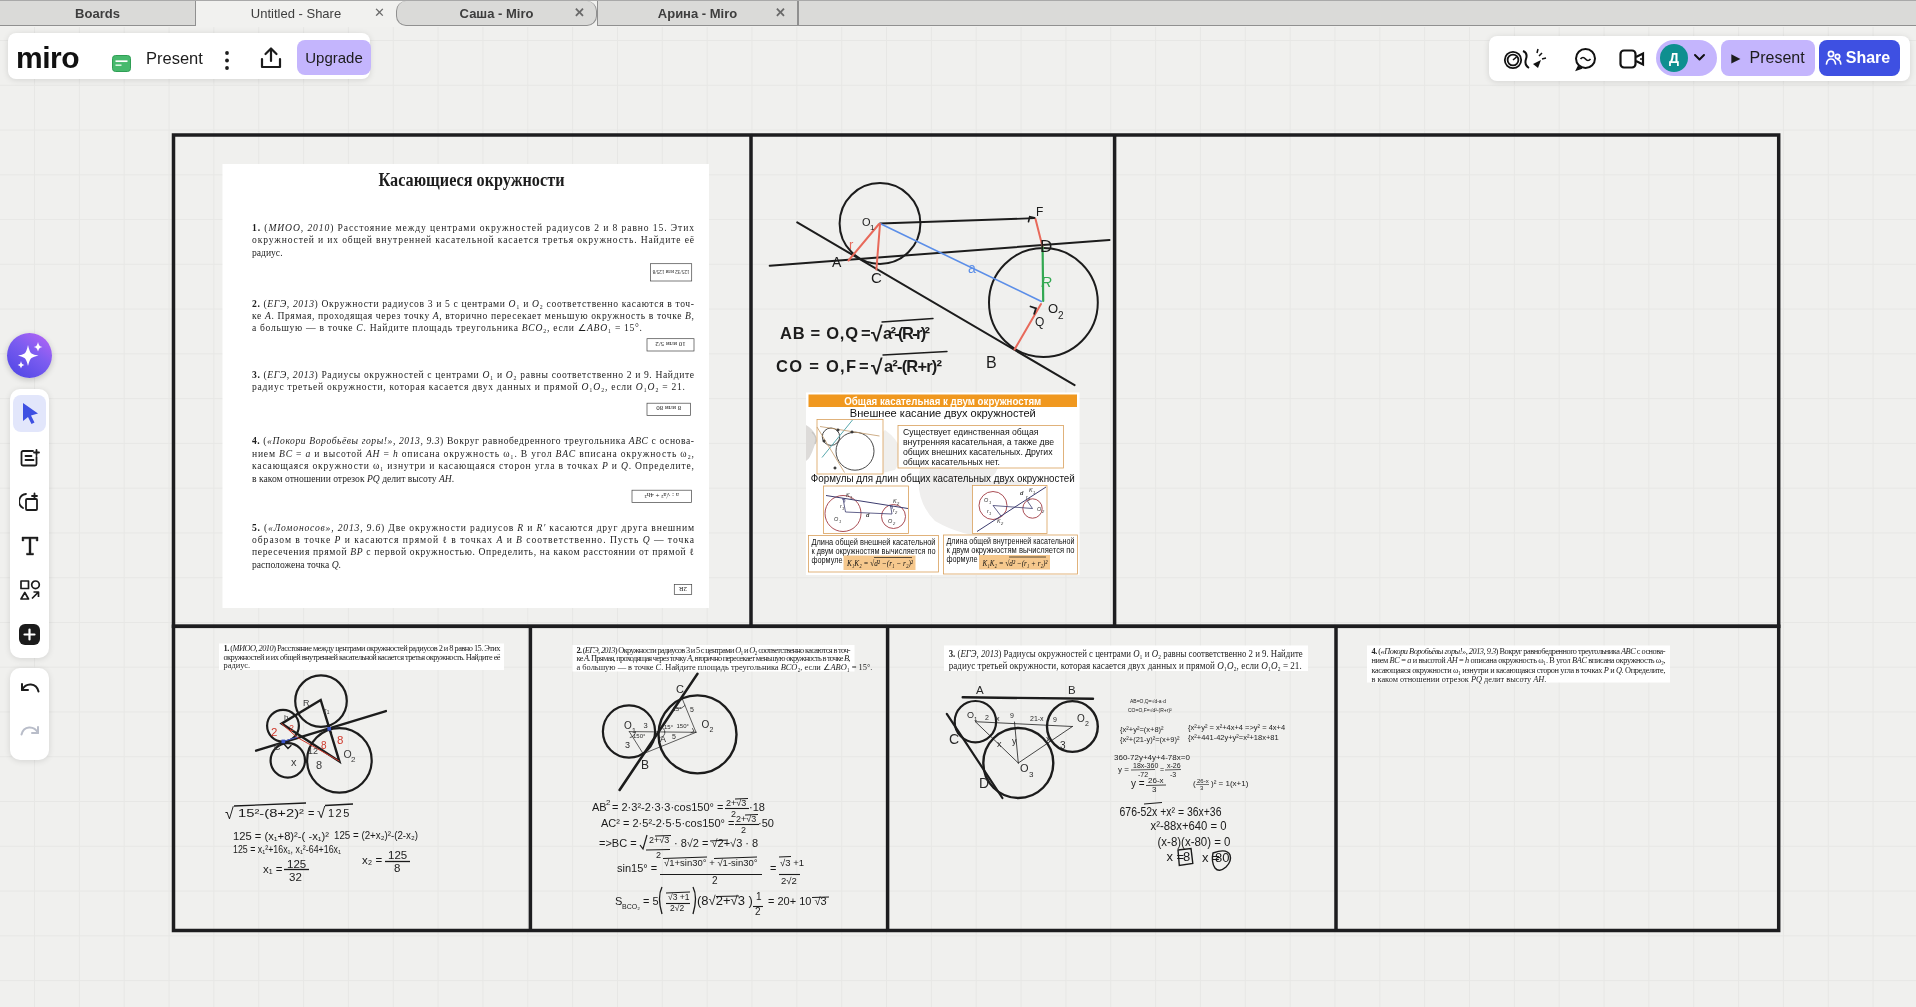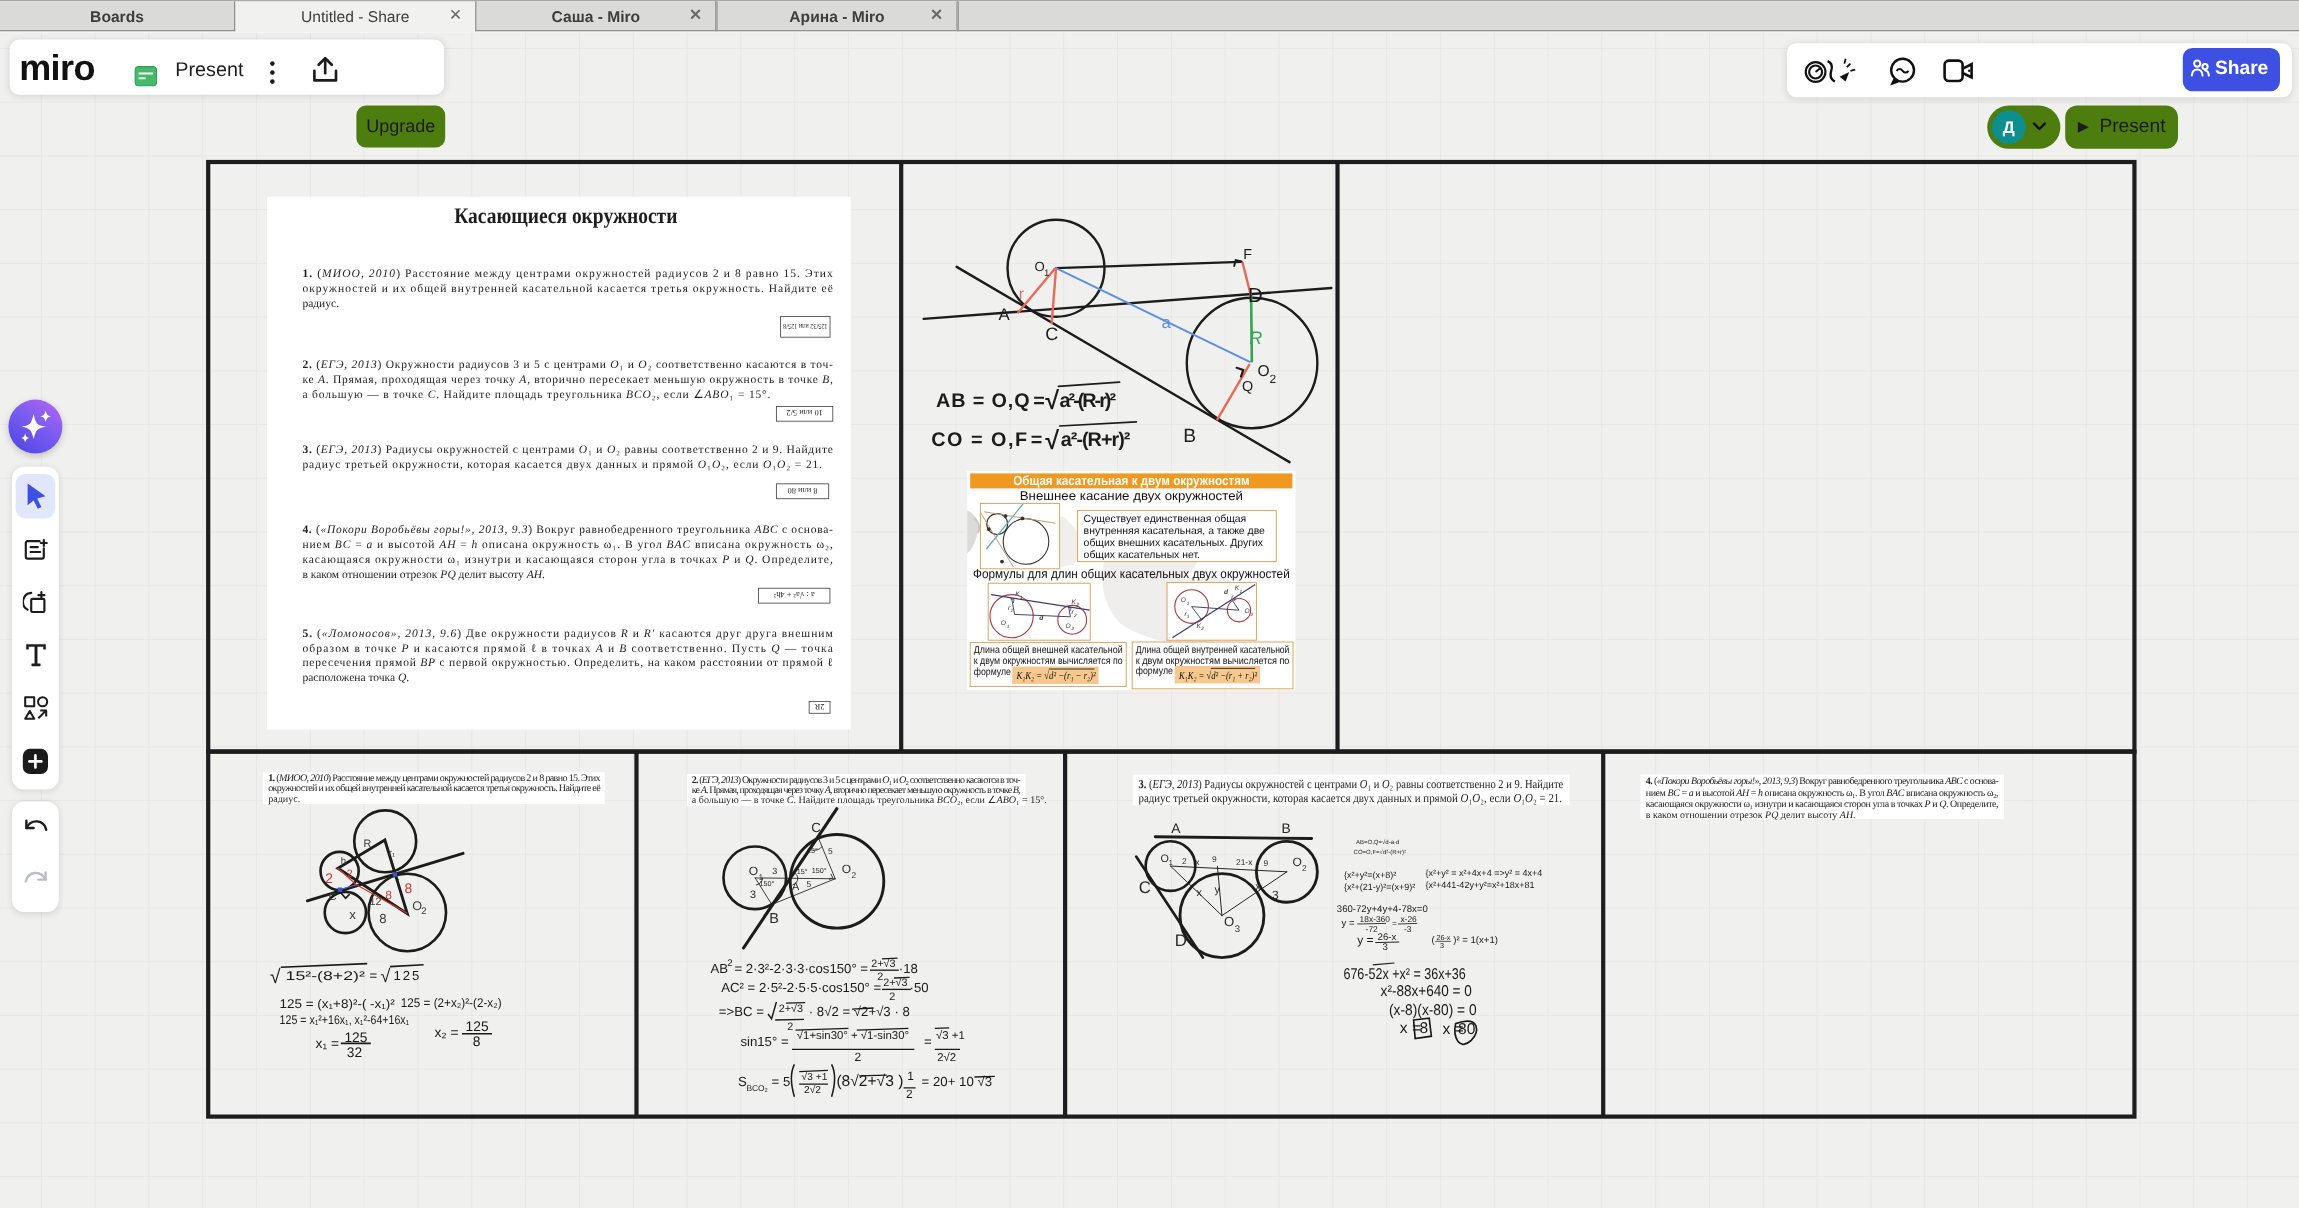--- a/index.html
+++ b/index.html
@@ -10,36 +10,36 @@
   .lbl { position:absolute; top:5px; width:100%; text-align:center; }
   .x { position:absolute; top:4px; right:11px; font-size:13px; color:#6a6a6a; }
   #canvas { position:absolute; left:0; top:27px; width:1916px; height:980px; background-color:#f0f0ee;
     background-image:
       linear-gradient(to right, #e7e7e5 1px, transparent 1px),
       linear-gradient(to bottom, #e7e7e5 1px, transparent 1px);
     background-size:44.85px 44.78px;
     background-position:34px 13px; }
   #board { position:absolute; left:0; top:-27px; width:1916px; height:1007px; }
   .card { position:absolute; background:#fff; border-radius:8px; box-shadow:0 1px 6px rgba(0,0,0,0.12); }
-  .btn-grey { background:#4d7c0f; border-radius:8px;margin-top:48px; }
+  .btn-grey { background:#c4b5fd; border-radius:8px; }
   #upgrade { position:absolute; left:289px; top:7px; width:74px; height:35px; line-height:35px; text-align:center; font-size:15px; font-weight:500; color:#1c1c1c; }
-  #present { position:absolute; left:232px; top:4px; width:94px; height:36px; line-height:36px; text-align:center; font-size:16px; font-weight:500; color:#1c1c1c;border-radius:10px; }
+  #present { position:absolute; left:232px; top:4px; width:94px; height:36px; line-height:36px; text-align:center; font-size:16px; font-weight:500; color:#1c1c1c; }
   #share { position:absolute; left:330px; top:4px; width:81px; height:36px; line-height:36px; background:#3e50e2; border-radius:8px; text-align:center; font-size:16px; font-weight:700; color:#fff; }
 </style>
 </head>
 <body>
 <div id="tabs">
   <div class="gtab" style="left:-1px;width:197px;">
       <div class="lbl">Boards</div>
     </div>
   <div class="tab" style="left:196px;width:200px;">
       <div class="lbl">Untitled - Share</div>
       <div class="x">✕</div>
     </div>
-  <div class="gtab" style="left:396px;width:201px;">
+  <div class="gtab" style="left:396px;width:201px;border-radius:10px;">
       <div class="lbl">Саша - Miro</div>
       <div class="x">✕</div>
     </div>
   <div class="gtab" style="left:597px;width:201px;">
       <div class="lbl">Арина - Miro</div>
       <div class="x">✕</div>
     </div>
   <div class="gtab" style="left:798px;width:1119px;"></div>
 </div>
 <div id="canvas">

